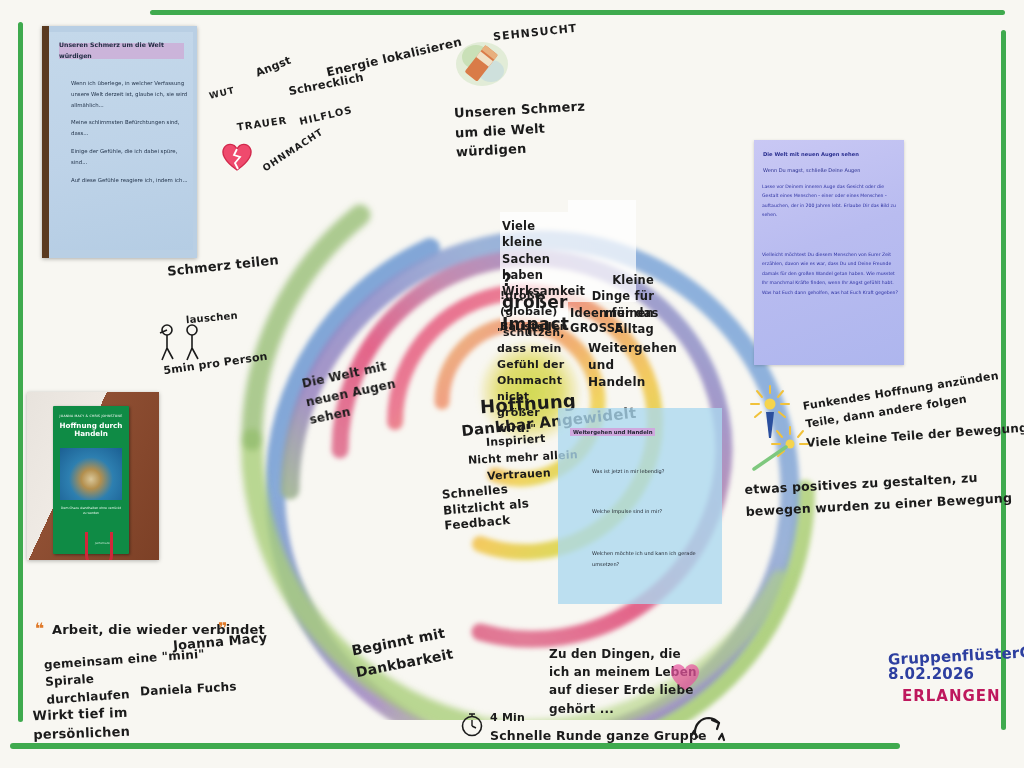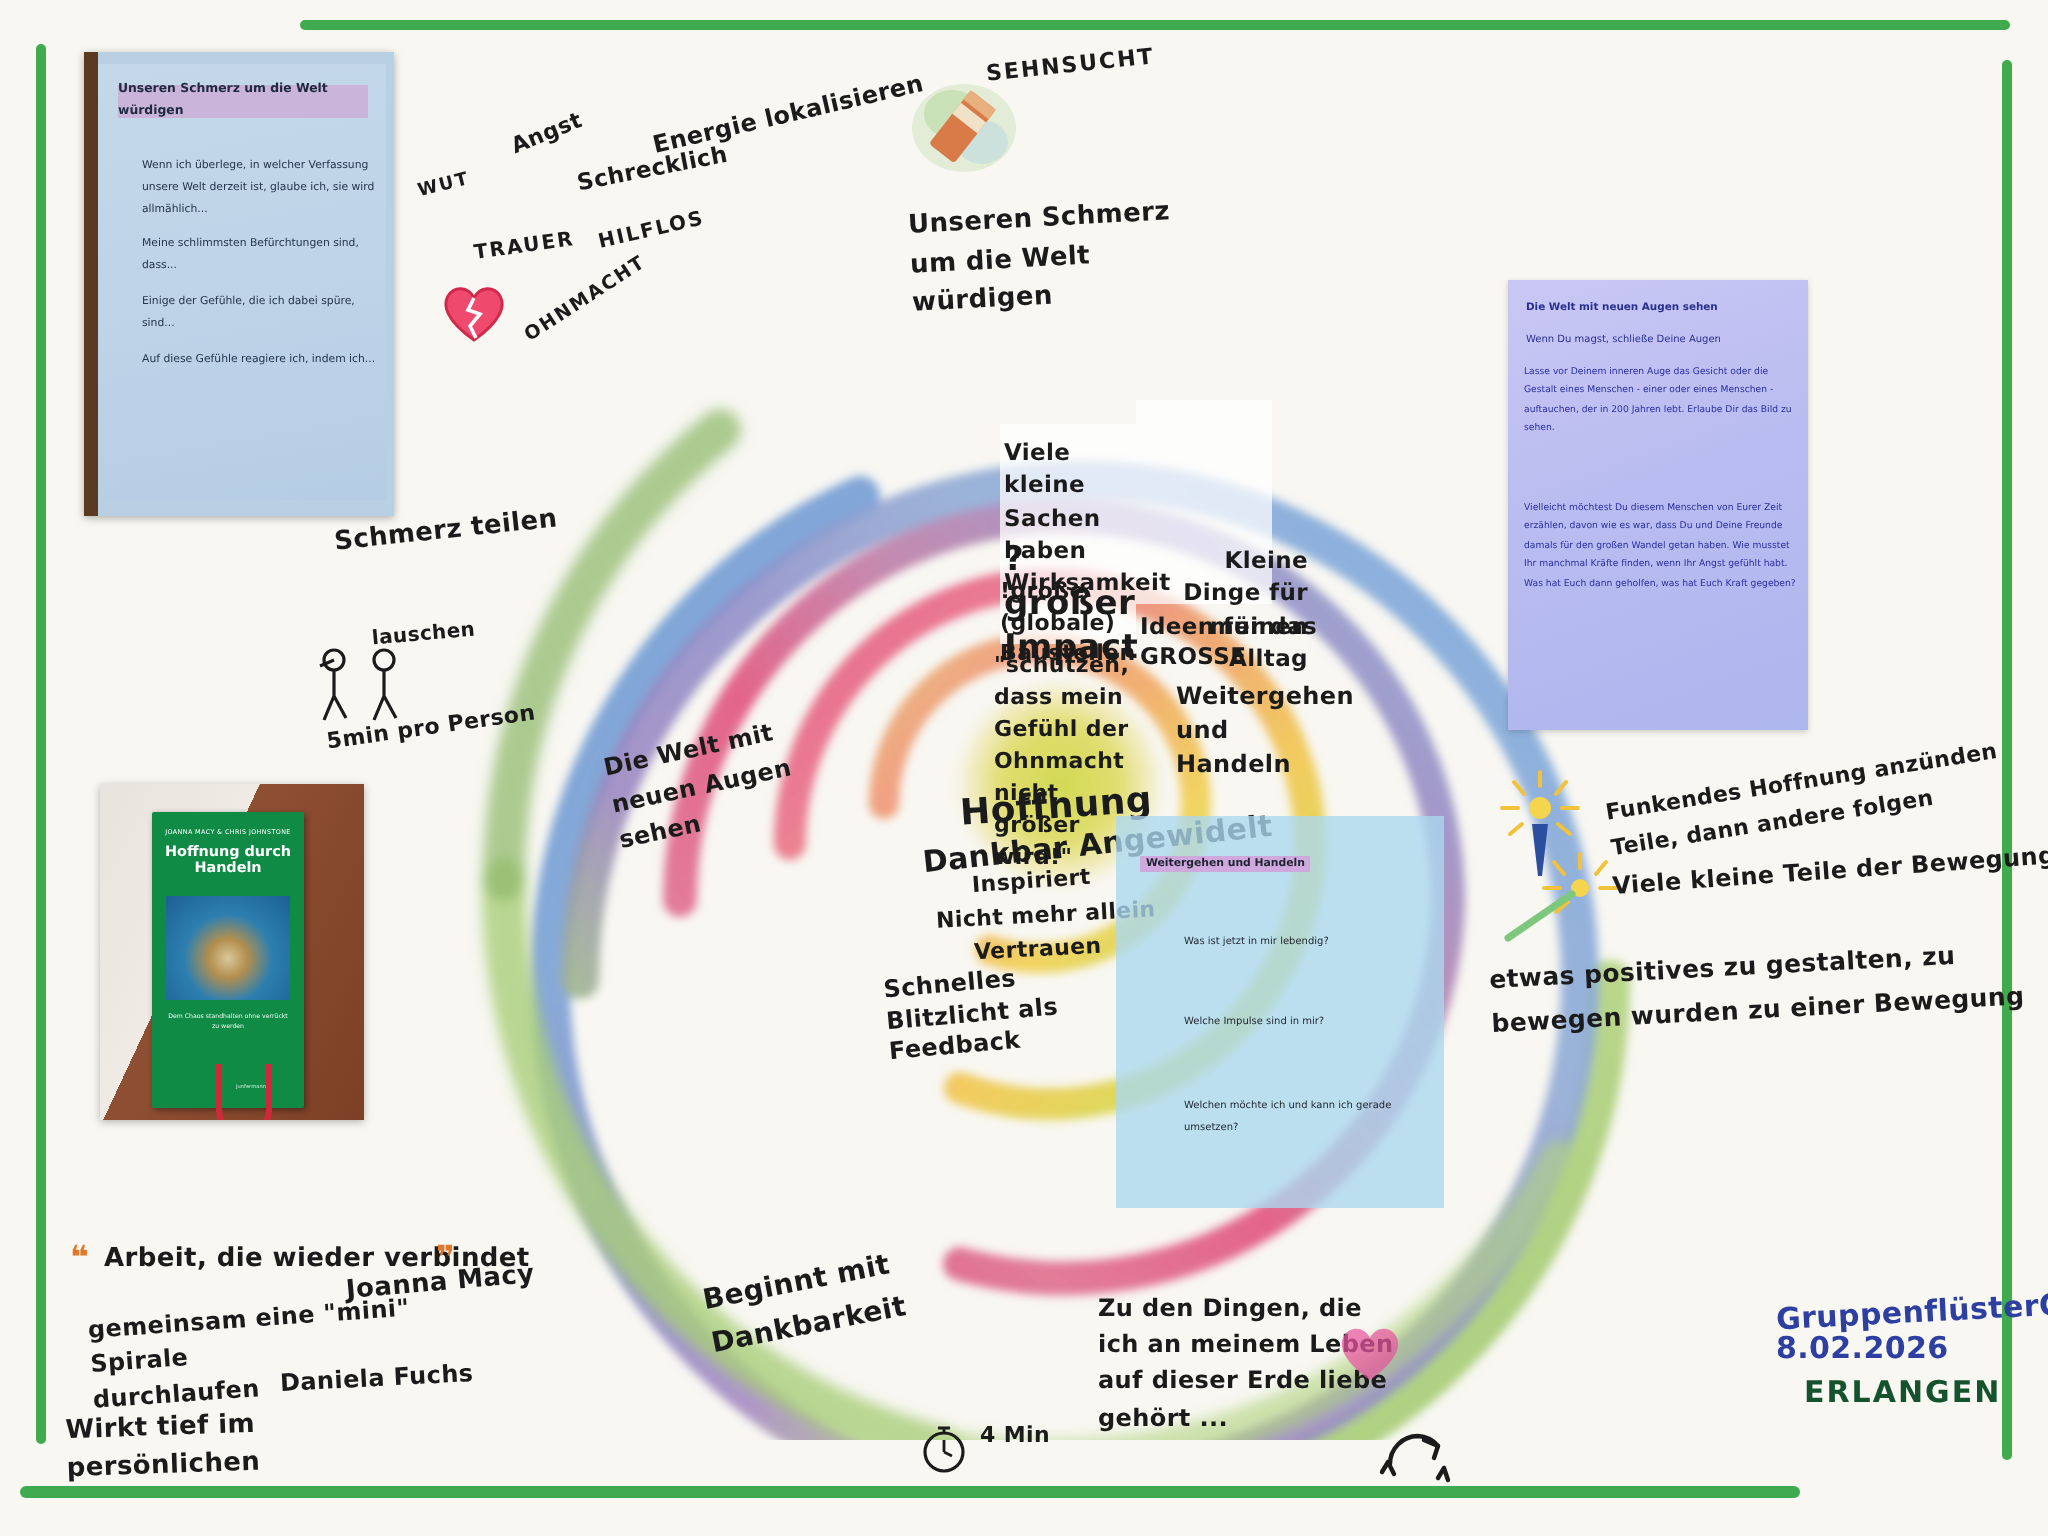--- a/index.html
+++ b/index.html
@@ -47,21 +47,21 @@
   .flip-title{
     position:absolute;left:10px;top:14px;width:125px;font-size:6.2px;color:#1d2b40;
     background:linear-gradient(to bottom, transparent 12%, #cbb4da 12%, #cbb4da 86%, transparent 86%);
     line-height:1.75;font-weight:600;
   }
   .flip-body{position:absolute;left:22px;top:52px;width:120px;font-size:5.4px;color:#23344b;line-height:2.0;}
   .flip-body div{margin-bottom:7px;}
 
   
   .photo-book{
-    position:absolute;left:50px;top:392px;width:132px;height:168px;
+    position:absolute;left:27px;top:392px;width:132px;height:168px;
     background:#fdba74;box-shadow:0 1px 4px rgba(0,0,0,.28);overflow:hidden;
   }
   .book-bg{position:absolute;inset:0;background:linear-gradient(115deg,#e8e3dd 0%,#efeae4 38%,#8f4f33 38%,#7c4026 100%);}
   .book-cover{
     position:absolute;left:26px;top:14px;width:76px;height:148px;
     background:#0f8b45;border-radius:1px;box-shadow:1px 1px 3px rgba(0,0,0,.4);
   }
   .book-authors{position:absolute;left:4px;top:8px;width:68px;text-align:center;font-size:3.2px;color:#fff;letter-spacing:.2px;}
   .book-title{position:absolute;left:4px;top:16px;width:68px;text-align:center;font-size:7.2px;color:#ffffff;font-weight:700;line-height:1.18;}
   .book-img{position:absolute;left:7px;top:42px;width:62px;height:52px;background:radial-gradient(circle at 50% 60%,#d9c79a 0%,#b38f4e 22%,#2d7fb0 50%,#1b5f93 100%);}
@@ -345,36 +345,37 @@
   <svg class="pinkheart" viewBox="0 0 34 32">
     <path d="M17 30 C4 21 1 13 4 8 C7 3 14 3 17 9 C20 3 27 3 30 8 C33 13 30 21 17 30 Z" fill="#e8559f" opacity=".72"></path>
   </svg>
 
   <svg class="clock" viewBox="0 0 26 26">
     <circle cx="13" cy="15" r="9.5" fill="none" stroke="#1b1b1b" stroke-width="1.6"></circle>
     <path d="M13 15 L13 9 M13 15 L17 17" stroke="#1b1b1b" stroke-width="1.4" fill="none"></path>
     <path d="M10 3 L16 3 M13 3 L13 5.5" stroke="#1b1b1b" stroke-width="1.4"></path>
   </svg>
   <div class="hw ink" style="left:490px;top:711px;font-size:11px;">4 Min</div>
+  <div class="hw ink" style="left:490px;top:728px;font-size:12.5px;">Schnelle Runde  ganze Gruppe</div>
 
   <svg class="arc-icon" viewBox="0 0 42 38">
     <path d="M7 26 A 14 14 0 0 1 21 12 A 14 14 0 0 1 31 17" fill="none" stroke="#1b1b1b" stroke-width="2.2" stroke-linecap="round"></path>
     <path d="M31 17 L24 14 M31 17 L29 23" fill="none" stroke="#1b1b1b" stroke-width="2.2" stroke-linecap="round"></path>
     <path d="M6 25 L9 31 M6 25 L3 30" fill="none" stroke="#1b1b1b" stroke-width="2.2" stroke-linecap="round"></path>
     <path d="M34 28 L36 34 M34 28 L31 33" fill="none" stroke="#1b1b1b" stroke-width="2.2" stroke-linecap="round"></path>
   </svg>
 
   <div style="position:absolute;left:35px;top:619px;font-size:16px;color:#e07a2a;font-weight:700;">❝</div>
   <div class="hw ink" style="left:52px;top:622px;font-size:13px;">Arbeit, die wieder verbindet</div>
   <div style="position:absolute;left:218px;top:619px;font-size:16px;color:#e07a2a;font-weight:700;">❞</div>
   <div class="hw ink" style="left:173px;top:634px;font-size:13px;transform:rotate(-5deg);">Joanna Macy</div>
   <div class="hw ink" style="left:45px;top:650px;width:200px;font-size:12px;line-height:1.45;transform:rotate(-4deg);">gemeinsam eine "mini" Spirale
 durchlaufen</div>
   <div class="hw ink" style="left:140px;top:682px;font-size:12px;transform:rotate(-3deg);">Daniela Fuchs</div>
   <div class="hw ink" style="left:33px;top:704px;width:180px;font-size:13px;line-height:1.45;transform:rotate(-2deg);">Wirkt tief im
 persönlichen</div>
 
   <div class="hw" style="left:888px;top:646px;font-size:15px;color:#2d3fa0;font-weight:700;transform:rotate(-3deg);">GruppenflüsterCamp</div>
   <div class="hw" style="left:888px;top:665px;font-size:15px;color:#2d3fa0;font-weight:700;">8.02.2026</div>
-  <div class="hw" style="left:902px;top:687px;font-size:15px;color:#14532d;font-weight:700;letter-spacing:1px;">ERLANGEN</div>
+  <div class="hw" style="left:902px;top:687px;font-size:15px;color:#be185d;font-weight:700;letter-spacing:1px;">ERLANGEN</div>
 
 
 </div>
 
 </body></html>

